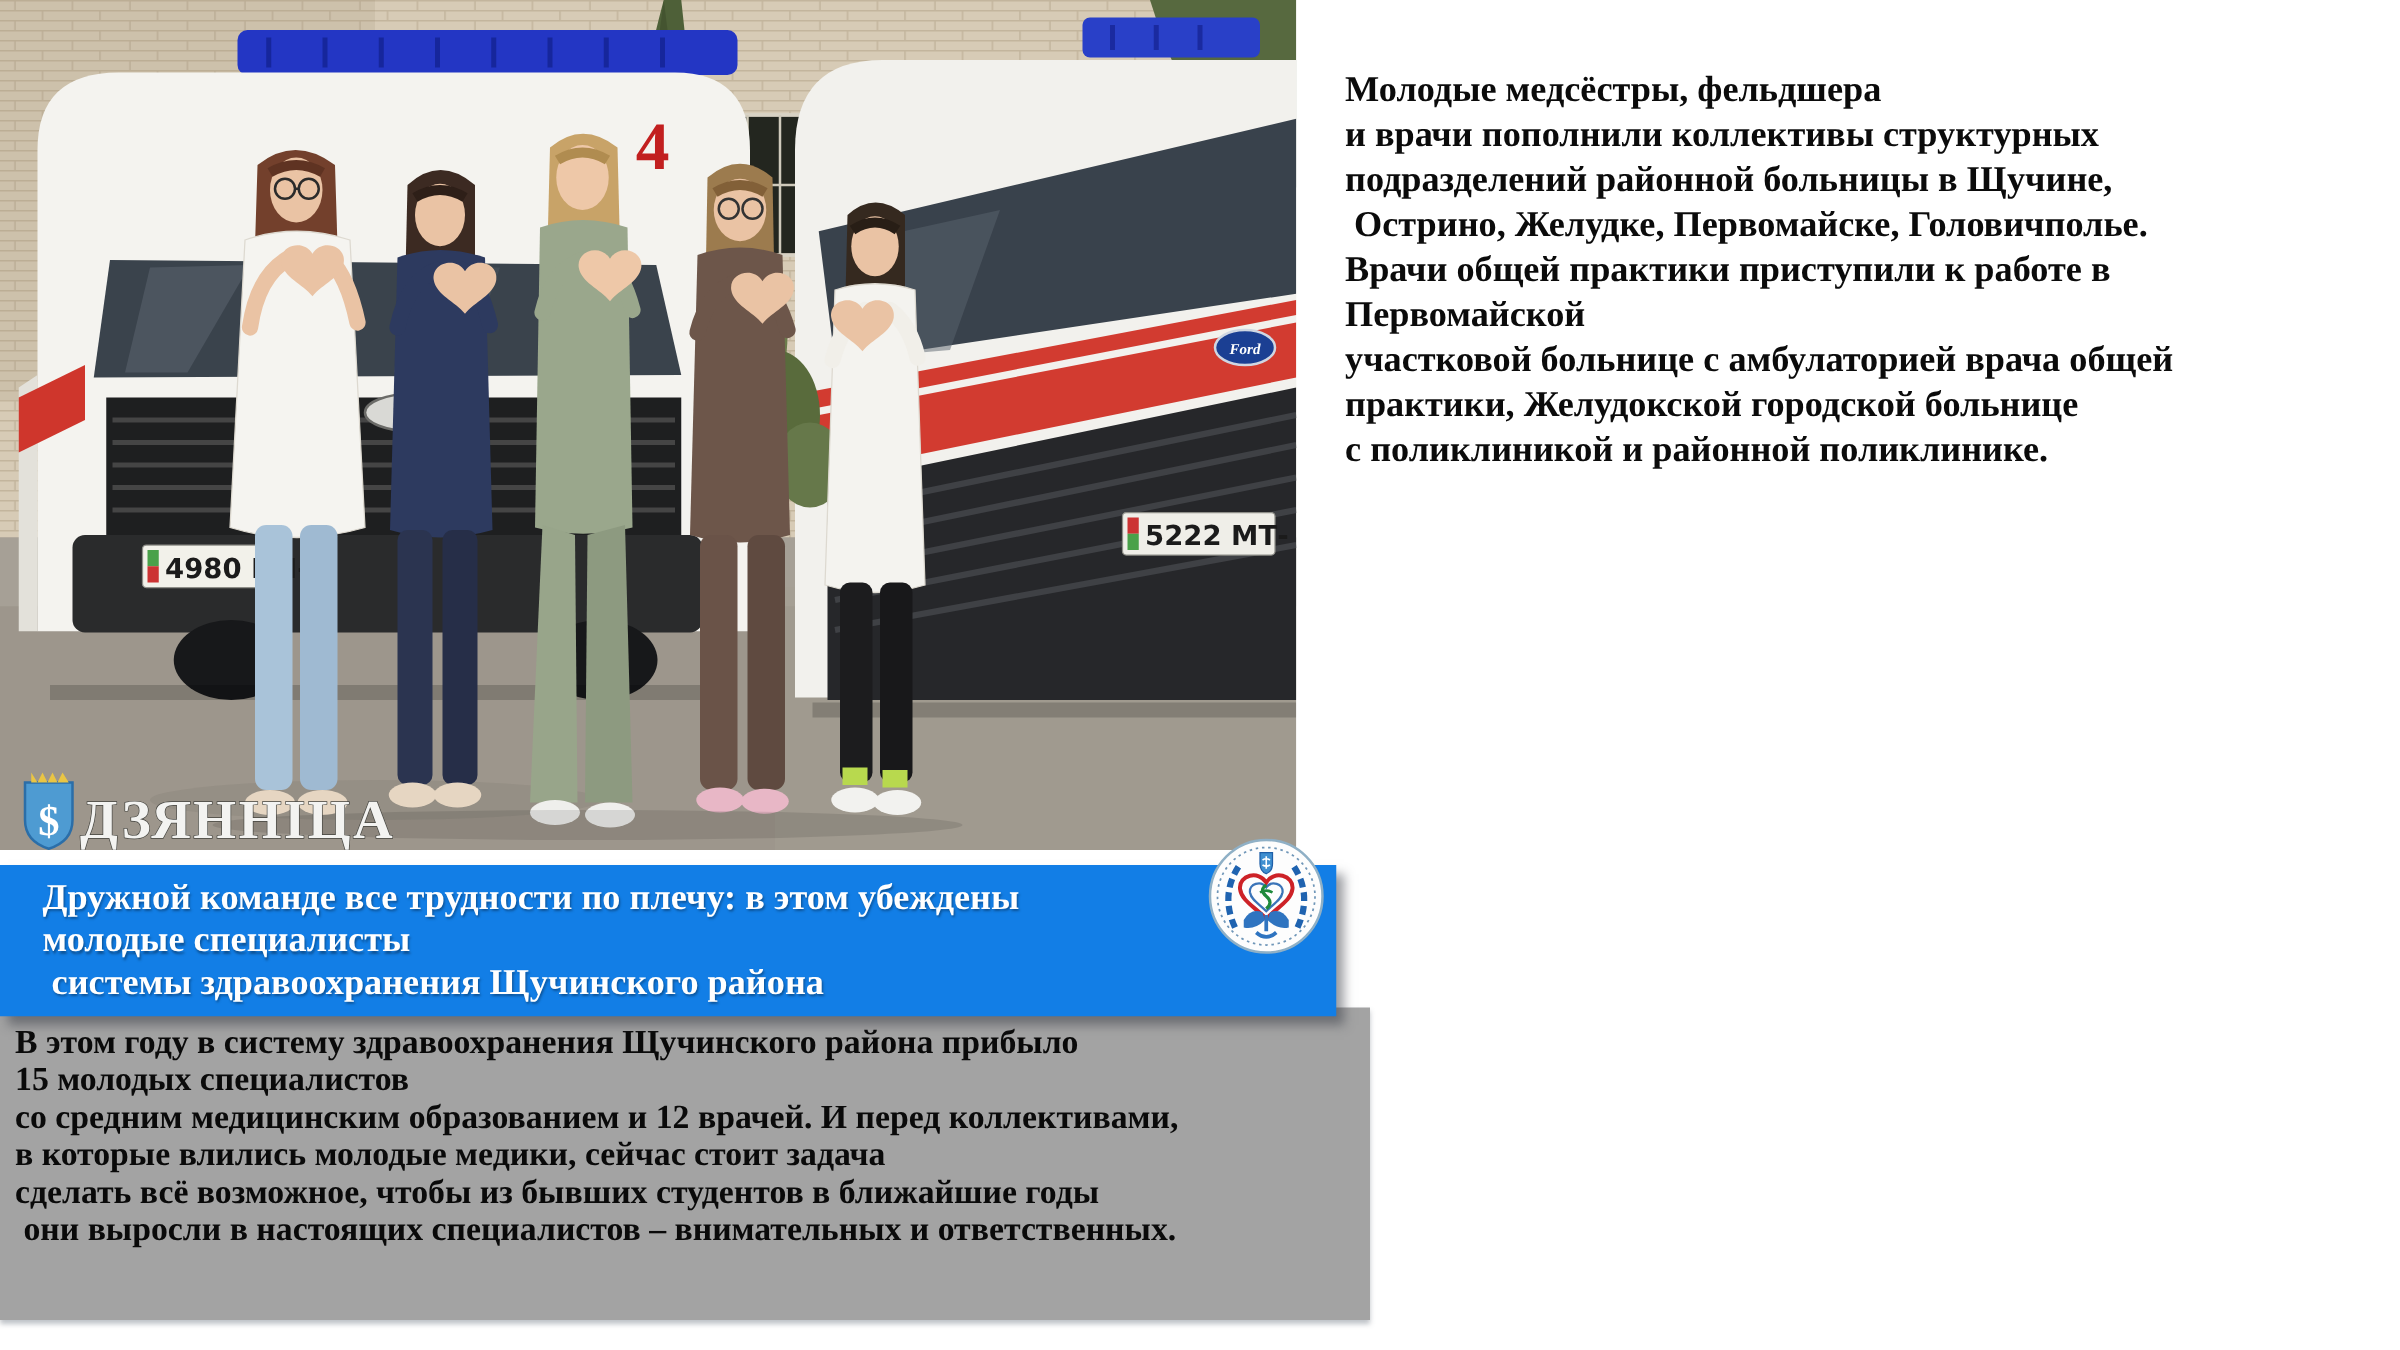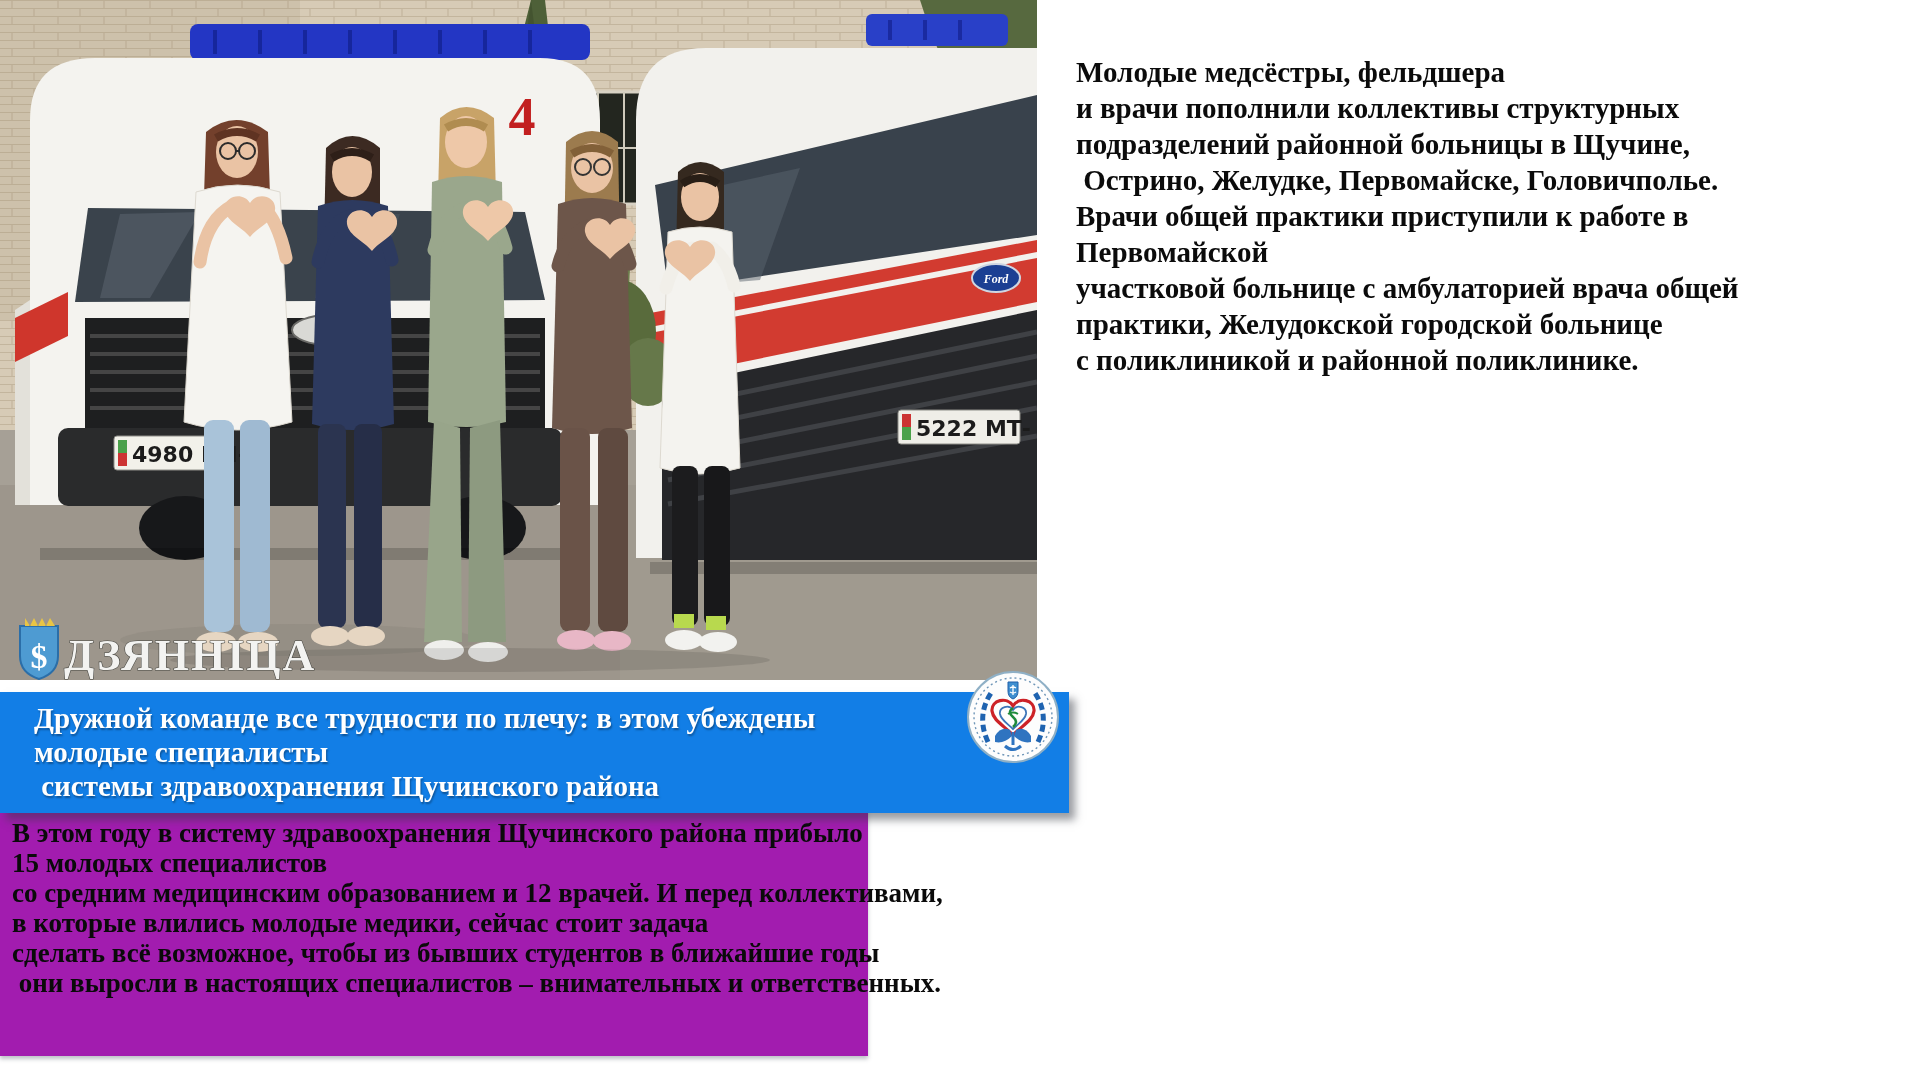--- a/index.html
+++ b/index.html
@@ -11,23 +11,23 @@
 
   .banner{position:absolute;left:0;top:678px;width:1069px;height:121px;
            background:#127ee6;z-index:2;
            box-shadow:6px 7px 8px rgba(55,60,70,0.5);margin-top:14px;}
   .banner-text{position:absolute;left:34px;top:9px;width:1010px;
            font-size:29px;line-height:34px;font-weight:bold;color:#ffffff;
            white-space:pre-wrap;text-shadow:1px 2px 2px rgba(0,0,0,0.35);}
 
   .emblem{position:absolute;left:966px;top:670px;width:94px;height:94px;z-index:3;}
 
-  .bottom-block{position:absolute;left:0;top:806px;width:868px;height:250px;
-           background:#a21caf;z-index:1;
-           box-shadow:0 3px 4px rgba(110,120,130,0.45);}
+  .bottom-block{position:absolute;left:0;top:806px;width:1052px;height:250px;
+           background:#a3a3a3;z-index:1;
+           box-shadow:0 3px 4px rgba(110,120,130,0.45);padding-left:44px;}
   .bottom-text{position:absolute;left:12px;top:12px;width:1030px;
            font-size:27px;line-height:30px;font-weight:bold;color:#0a0a0a;
            white-space:pre-wrap;}
 
   .right-column{position:absolute;left:1076px;top:26px;width:830px;
            font-size:29px;line-height:36px;font-weight:bold;color:#0b0b0b;
            white-space:pre-wrap;margin-top:28px;}
 
   .plate-text{font-family:"DejaVu Sans","Liberation Sans",sans-serif;font-weight:bold;}
 </style>

